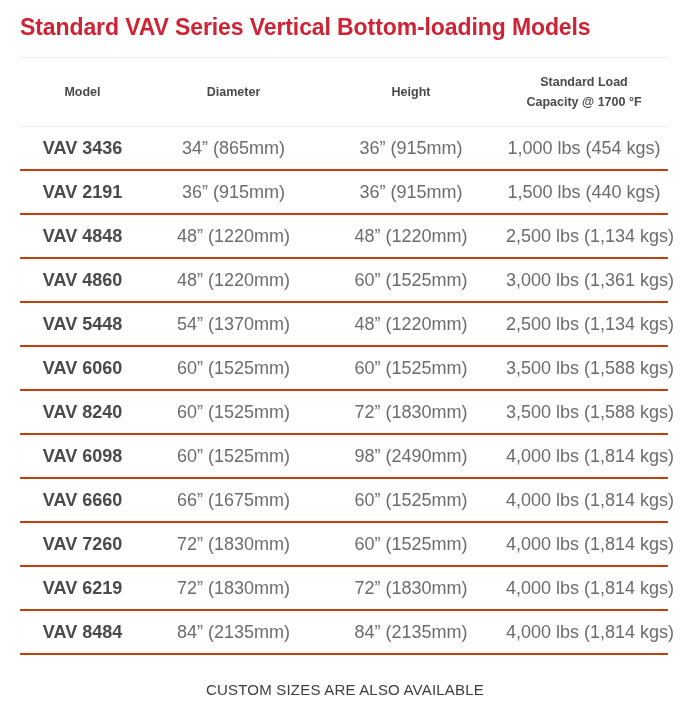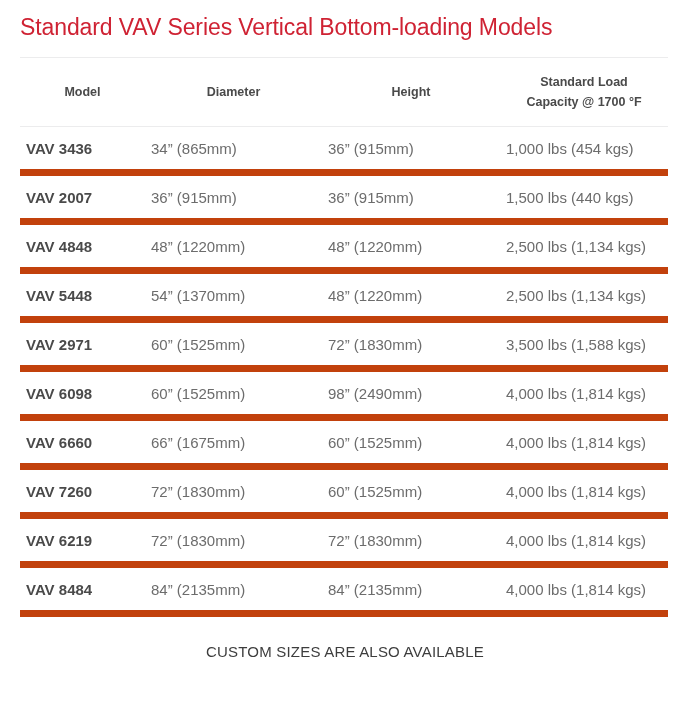--- a/index.html
+++ b/index.html
@@ -19,21 +19,21 @@
     position: relative;
     width: 690px;
     height: 711px;
     box-sizing: border-box;
   }
 
   .page-title {
     margin: 0;
     padding: 12px 0 0 20px;
     font-size: 23px;
-    font-weight: normal;
+    font-weight: bold;
     line-height: 30px;
     color: #cf2233;
     letter-spacing: -0.1px;
     white-space: nowrap;
   }
 
   .table-wrap {
     margin: 15px 22px 0 20px;
   }
 
@@ -70,25 +70,25 @@
     background-clip: padding-box;
   }
 
   thead th { position: relative; }
 
   .hdr-line { display: block; }
 
   tbody td {
     height: 42px;
     padding: 0 6px;
-    font-size: 15px;
+    font-size: 18px;
     color: #6c6c6c;
-    text-align: left;
+    text-align: center;
     vertical-align: middle;
-    border-bottom: 7px solid #c2410c;
+    border-bottom: 2px solid #c2410c;
     white-space: nowrap;
   }
 
   tbody td.model-cell {
     font-weight: bold;
     color: #4a4a4a;
   }
 
   
   thead th,
@@ -138,39 +138,51 @@
           </tr>
       </thead>
       <tbody>
           <tr>
             <td class="model-cell">VAV 3436</td>
             <td>34” (865mm)</td>
             <td>36” (915mm)</td>
             <td>1,000 lbs (454 kgs)</td>
           </tr>
           <tr>
-            <td class="model-cell">VAV 2007</td>
+            <td class="model-cell">VAV 2191</td>
             <td>36” (915mm)</td>
             <td>36” (915mm)</td>
             <td>1,500 lbs (440 kgs)</td>
           </tr>
           <tr>
             <td class="model-cell">VAV 4848</td>
             <td>48” (1220mm)</td>
             <td>48” (1220mm)</td>
             <td>2,500 lbs (1,134 kgs)</td>
           </tr>
           <tr>
+            <td class="model-cell">VAV 4860</td>
+            <td>48” (1220mm)</td>
+            <td>60” (1525mm)</td>
+            <td>3,000 lbs (1,361 kgs)</td>
+          </tr>
+          <tr>
             <td class="model-cell">VAV 5448</td>
             <td>54” (1370mm)</td>
             <td>48” (1220mm)</td>
             <td>2,500 lbs (1,134 kgs)</td>
           </tr>
           <tr>
-            <td class="model-cell">VAV 2971</td>
+            <td class="model-cell">VAV 6060</td>
+            <td>60” (1525mm)</td>
+            <td>60” (1525mm)</td>
+            <td>3,500 lbs (1,588 kgs)</td>
+          </tr>
+          <tr>
+            <td class="model-cell">VAV 8240</td>
             <td>60” (1525mm)</td>
             <td>72” (1830mm)</td>
             <td>3,500 lbs (1,588 kgs)</td>
           </tr>
           <tr>
             <td class="model-cell">VAV 6098</td>
             <td>60” (1525mm)</td>
             <td>98” (2490mm)</td>
             <td>4,000 lbs (1,814 kgs)</td>
           </tr>

